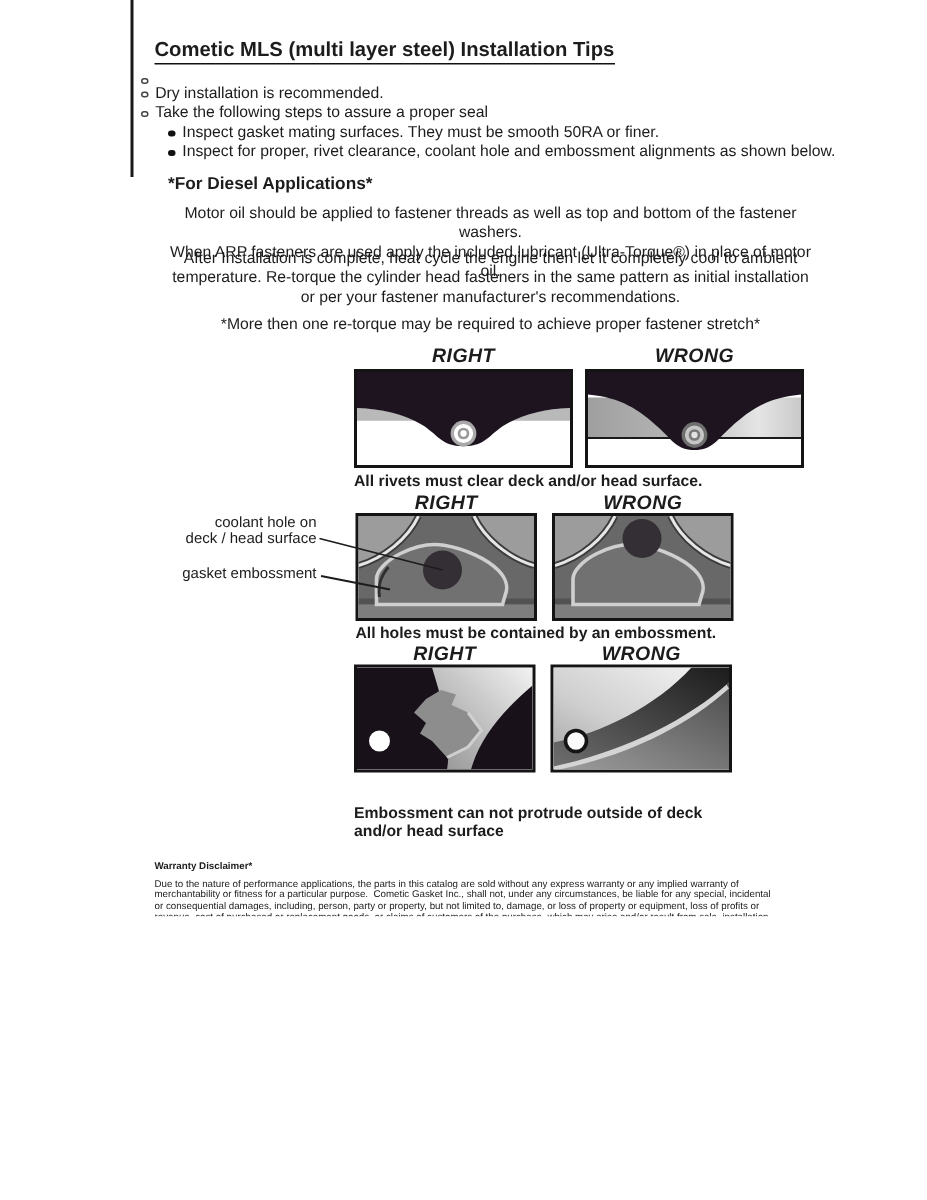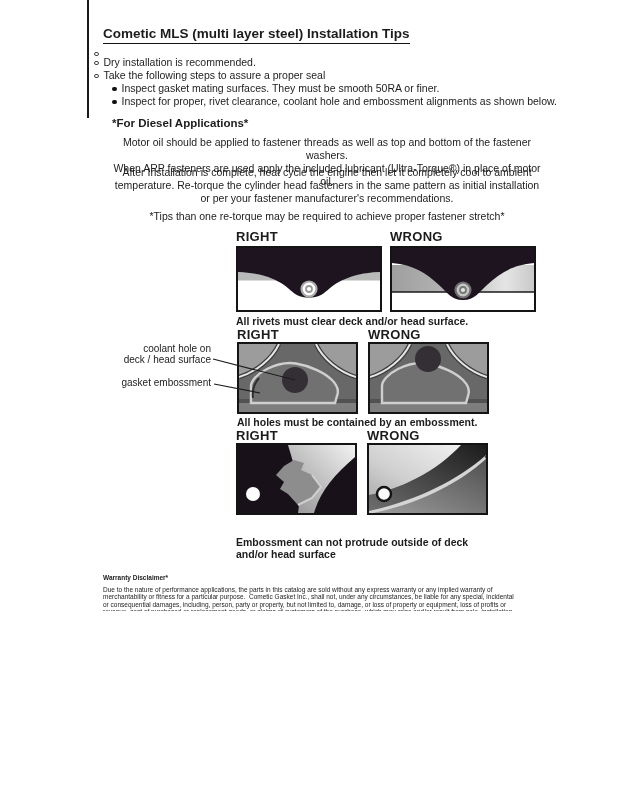--- a/index.html
+++ b/index.html
@@ -17,21 +17,21 @@
   .b-row.sub { margin-left:18px; }
   .b-marker { width:4.5px; height:4.5px; border:1px solid #444; border-radius:50%; margin-top:4.5px; flex:none; }
   .sb-marker { width:4.5px; height:4.5px; background:#111; border-radius:50%; margin-top:4.5px; flex:none; }
 
   .diesel-h { left:112px; top:117px; font-size:11.5px; font-weight:bold; }
   .para { left:112px; width:430px; font-size:10.5px; line-height:13px; white-space:pre-wrap;text-align:center; }
   .p1 { top:136px; }
   .p2 { top:166px; }
   .p3 { top:210px; }
 
-  .dlabel { font-size:13px; font-weight:bold; letter-spacing:0.3px; }
+  .dlabel { font-size:13px; font-weight:bold; text-align:center; letter-spacing:0.3px;font-style:italic; }
   .dbox { border:2px solid #141414; background:#fff; }
   .dbox svg { display:block; width:100%; height:100%; }
   .caption { font-weight:bold; font-size:10.5px; line-height:11.5px; white-space:pre-wrap; }
 
   .ann { font-size:10px; line-height:10.5px; text-align:right; }
   .leader-lines { left:0; top:0; width:618px; height:800px; pointer-events:none; }
 
   .legal { left:103px; top:574px; width:415px; font-size:6.5px; line-height:7.2px; }
   .legal p { margin:0 0 5px 0; white-space:pre-wrap; }
   .legal p.tight { margin-bottom:0; }
@@ -71,21 +71,21 @@
       <span>Inspect for proper, rivet clearance, coolant hole and embossment alignments as shown below.</span>
     </div>
   </div>
 
   <div class="abs diesel-h">*For Diesel Applications*</div>
   <div class="abs para p1">Motor oil should be applied to fastener threads as well as top and bottom of the fastener washers.
 When ARP fasteners are used apply the included lubricant (Ultra-Torque®) in place of motor oil.</div>
   <div class="abs para p2">After Installation is complete, heat cycle the engine then let it completely cool to ambient
 temperature. Re-torque the cylinder head fasteners in the same pattern as initial installation
 or per your fastener manufacturer's recommendations.</div>
-  <div class="abs para p3">*Tips than one re-torque may be required to achieve proper fastener stretch*</div>
+  <div class="abs para p3">*More then one re-torque may be required to achieve proper fastener stretch*</div>
 
   <div class="abs dlabel" style="left:236px; top:229px; width:146px;">RIGHT</div>
   <div class="abs dlabel" style="left:390px; top:229px; width:146px;">WRONG</div>
 
   <div class="abs dbox" style="left:236px; top:246px; width:146px; height:66px;">
     <svg viewBox="0 0 142 62" preserveAspectRatio="none">
       <rect width="142" height="62" fill="#ffffff"></rect>
       <path d="M0,24 C16,24.5 30,27.5 42,32.5 L0,32.5 Z" fill="#b9b9b9"></path>
       <path d="M142,24 C126,24.5 112,27.5 100,32.5 L142,32.5 Z" fill="#b9b9b9"></path>
       <path d="M0,0 H142 V24 C126,24.5 111,28 99,35 C88,41.5 86,49.5 71,49.5 C56,49.5 54,41.5 43,35 C31,28 16,24.5 0,24 Z" fill="#1d1420"></path>

